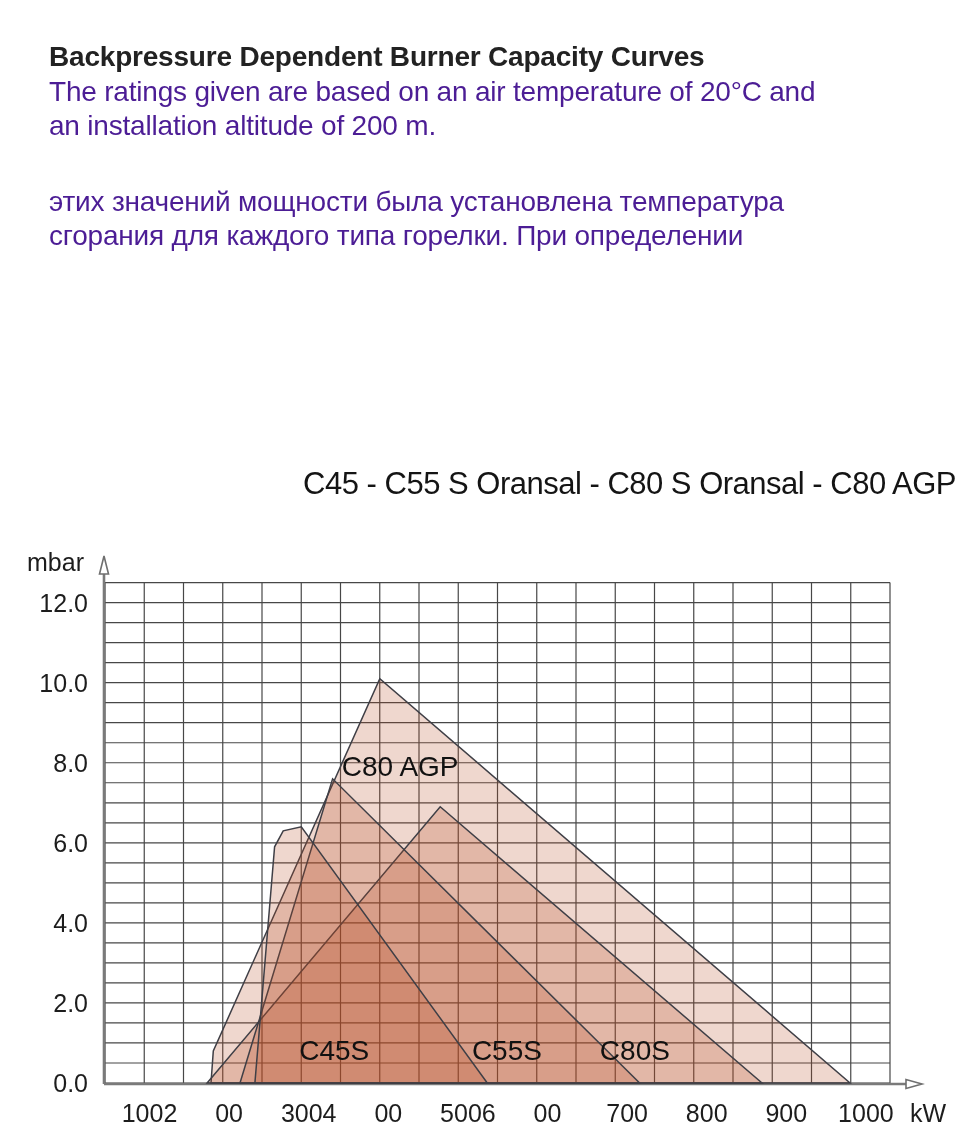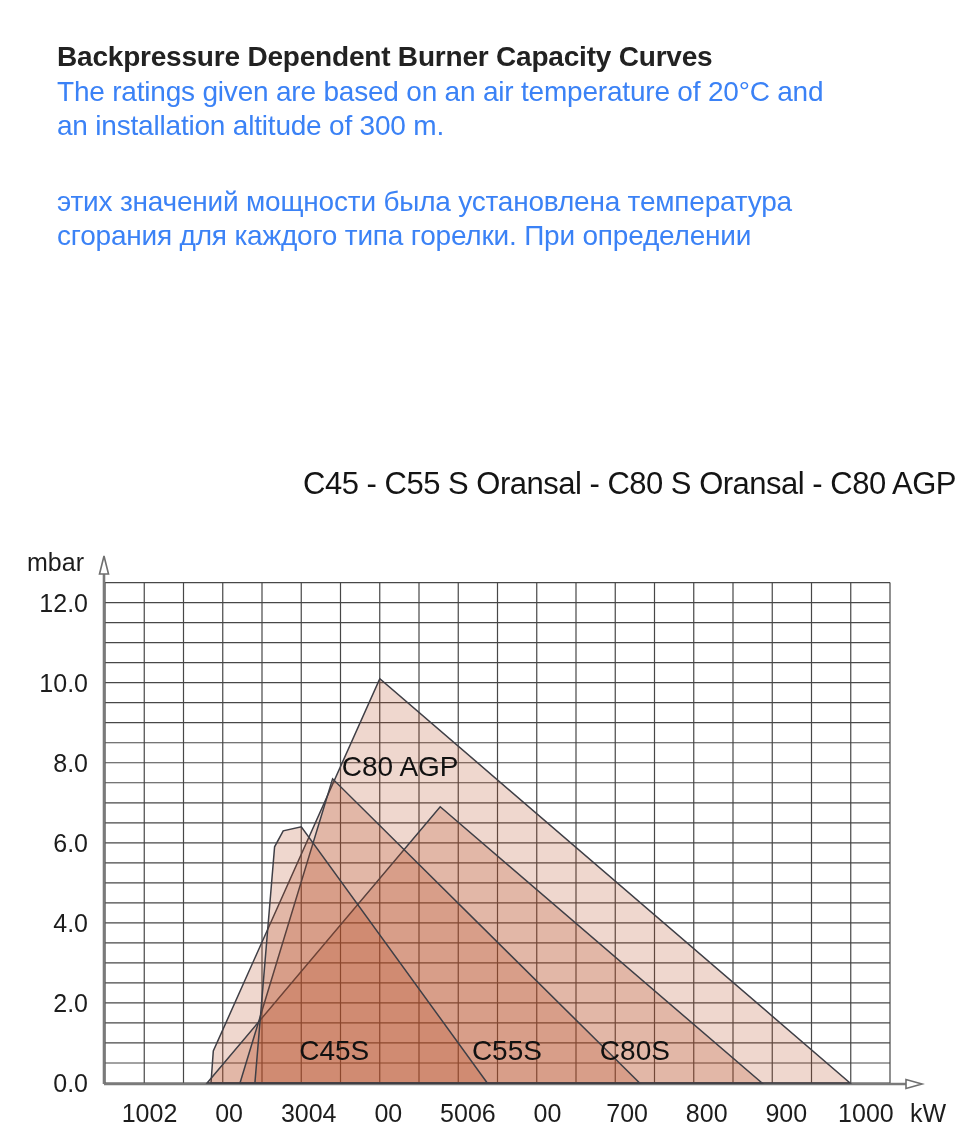--- a/index.html
+++ b/index.html
@@ -5,42 +5,42 @@
   html,body{margin:0;padding:0;background:#ffffff;}
   #page{
     position:relative;
     width:972px;height:1145px;
     background:#ffffff;
     font-family:"Liberation Sans", sans-serif;
     color:#252525;
     overflow:hidden;
   }
   #text-block{
-    position:absolute;left:57px;top:40px;width:880px;
+    position:absolute;left:49px;top:40px;width:880px;
     font-size:28px;line-height:34.5px;letter-spacing:-0.2px;
   }
   .h-bold{font-weight:bold;color:#222222;}
-  .body-line{font-weight:normal;color:#3b82f6;}
+  .body-line{font-weight:normal;color:#4c1d95;}
   .block-gap{height:41px;}
   #chart-title{
     position:absolute;left:0;top:466px;width:956px;
     text-align:right;font-size:31px;color:#141414;letter-spacing:-0.5px;
   }
   #chart-svg{position:absolute;left:0;top:0;}
   text{font-family:"Liberation Sans", sans-serif;}
 </style>
 </head>
 <body>
 
 <div id="page">
 
   <div id="text-block">
     <div class="h-bold">Backpressure Dependent Burner Capacity Curves</div>
     <div class="body-line">The ratings given are based on an air temperature of 20°C and</div>
-    <div class="body-line">an installation altitude of 300 m.</div>
+    <div class="body-line">an installation altitude of 200 m.</div>
     <div class="block-gap"></div>
     <div class="body-line">этих значений мощности была установлена температура</div>
     <div class="body-line">сгорания для каждого типа горелки. При определении</div>
   </div>
 
   <div id="chart-title">C45 - C55 S Oransal - C80 S Oransal - C80 AGP</div>
 
   <svg id="chart-svg" width="972" height="1145" viewBox="0 0 972 1145">
       <line x1="105" y1="582.6" x2="105" y2="1083" stroke="#474747" stroke-width="1.2"></line>
       <line x1="144.25" y1="582.6" x2="144.25" y2="1083" stroke="#474747" stroke-width="1.2"></line>

